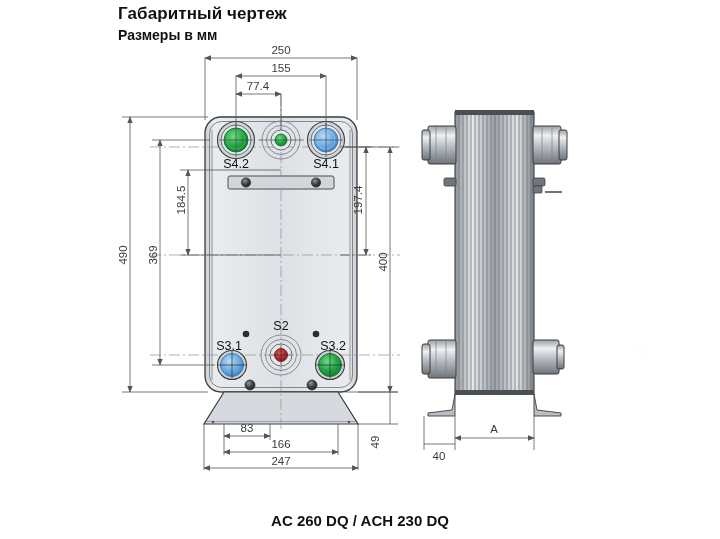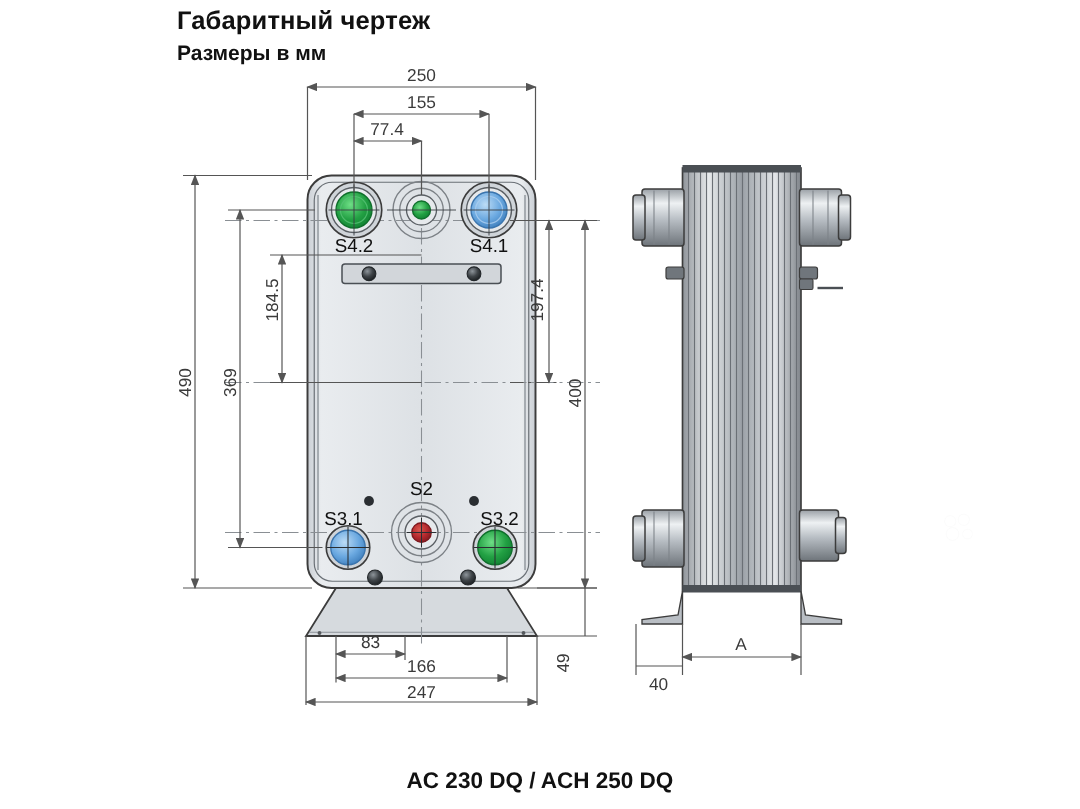--- a/index.html
+++ b/index.html
@@ -340,21 +340,21 @@
 
       <line x1="424" y1="444" x2="455" y2="444"></line>
 
       <line x1="455" y1="438" x2="534" y2="438" marker-start="url(#arS)" marker-end="url(#ar)"></line>
     </g>
     <text class="dimtxt" x="439" y="460" text-anchor="middle">40</text>
     <text class="dimtxt" x="494" y="433" text-anchor="middle" font-size="13">A</text>
 
   </svg>
 
-  <div class="caption">AC 230 DQ / ACH 250 DQ</div>
+  <div class="caption">AC 260 DQ / ACH 230 DQ</div>
 
   <div class="wm">
     <span class="wm-dots">
       <i></i>
         <i></i>
         <i></i>
         <i></i>
     </span>
     <span class="wm-text">Avito</span>
   </div>

